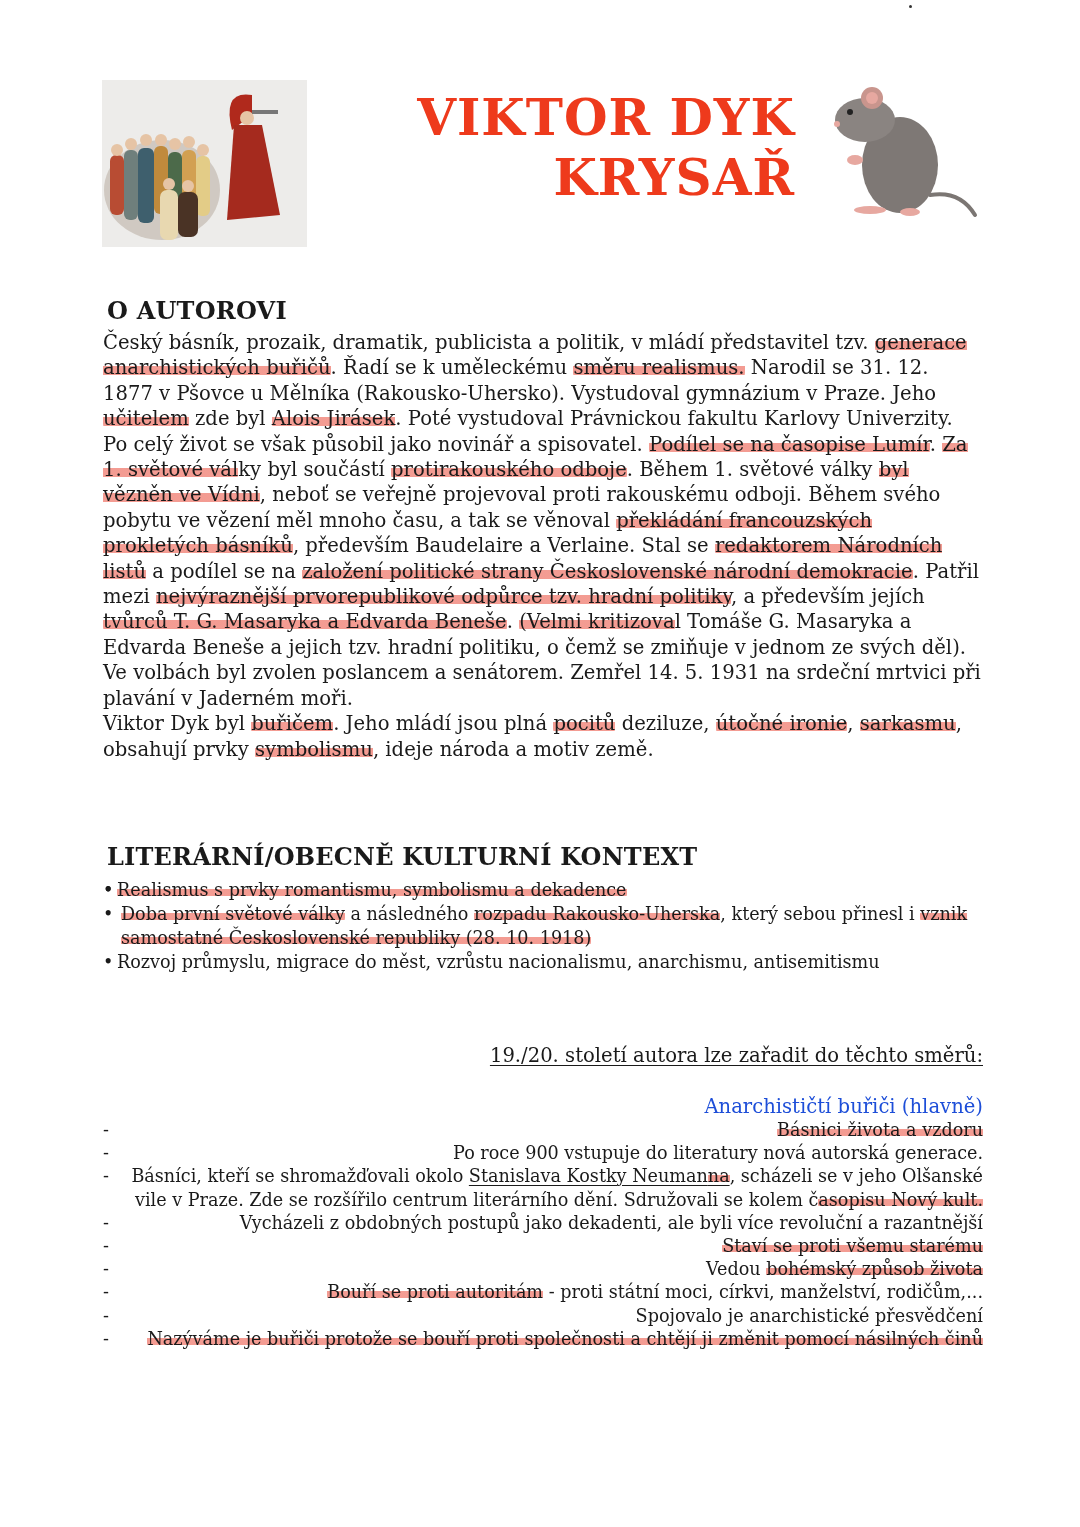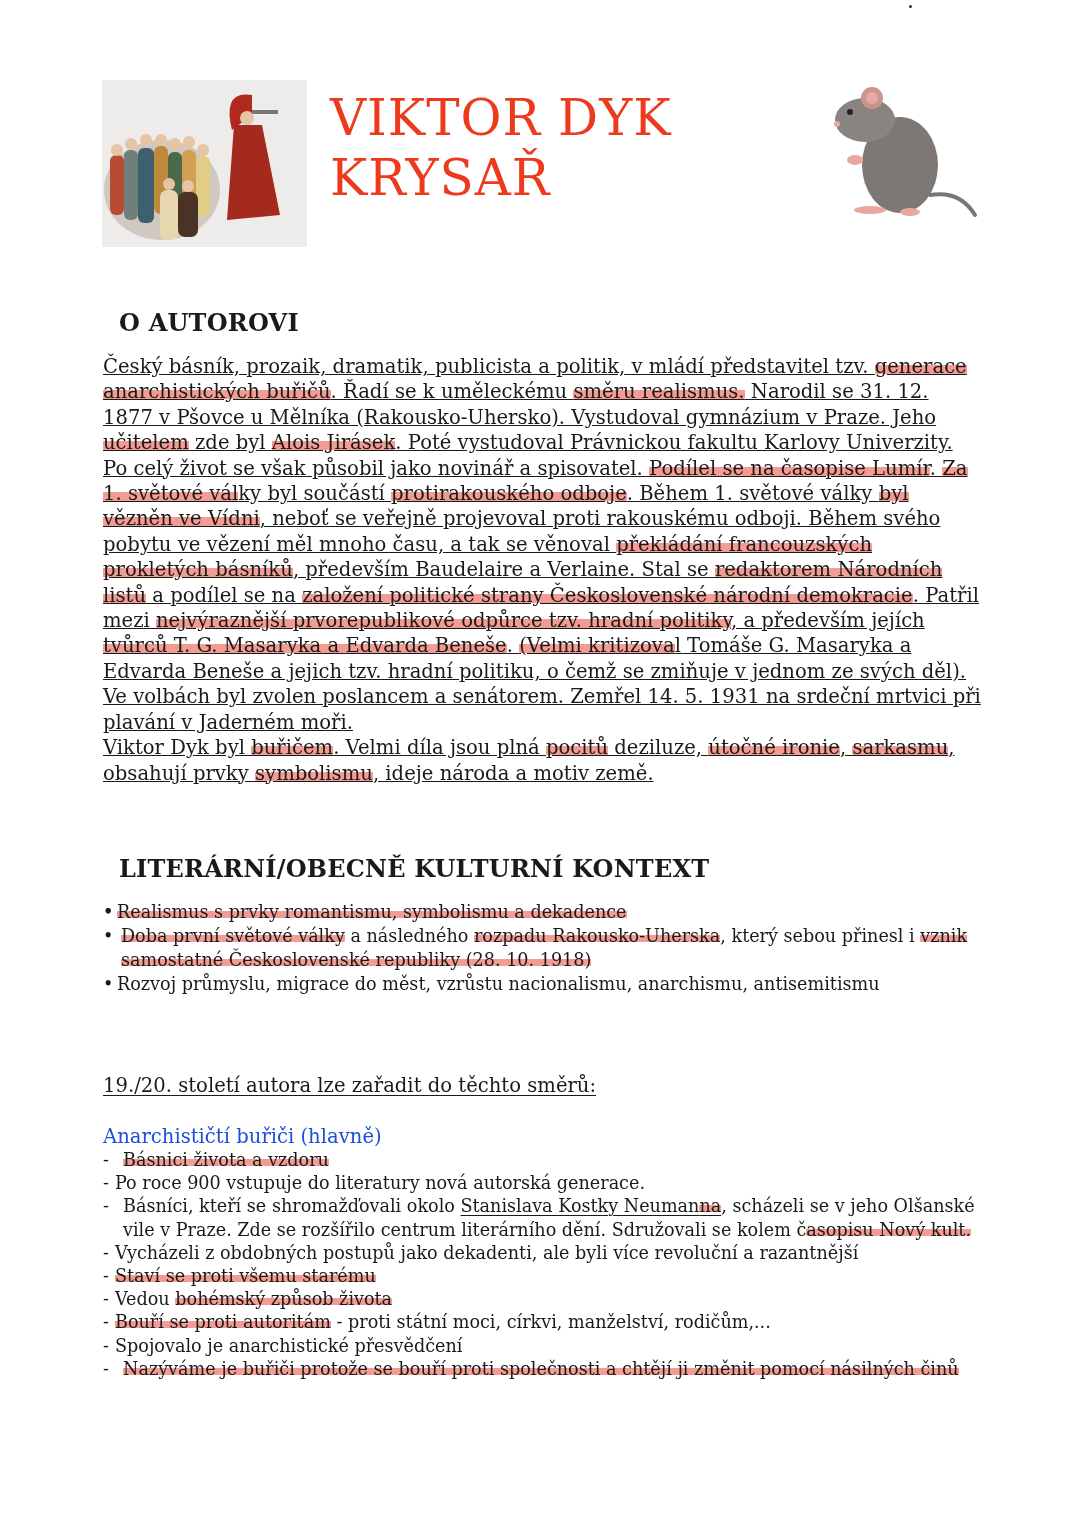--- a/index.html
+++ b/index.html
@@ -7,28 +7,28 @@
       width: 1080px; height: 1527px; position: relative; overflow: hidden;
       font-family: "DejaVu Serif", serif; color: #1a1a1a;
     }
     .dot { position: absolute; left: 909px; top: 5px; width: 3px; height: 3px; background: #333; border-radius: 50%; }
     .img-left {
       position: absolute; left: 102px; top: 80px; width: 205px; height: 167px;
       background: #ecebea; overflow: hidden;
     }
     .img-right { position: absolute; left: 820px; top: 80px; width: 160px; height: 145px; }
     .title {
-      position: absolute; left: 330px; width: 450px; top: 88px; text-align: left;
-      color: #ee3a1c; font-size: 50px; line-height: 60px; font-weight: normal;
+      position: absolute; left: 345px; width: 450px; top: 88px; text-align: right;
+      color: #ee3a1c; font-size: 50px; line-height: 60px; font-weight: bold;
       letter-spacing: 1px;
     }
     .title div { white-space: nowrap; }
     .section { position: absolute; left: 103px; width: 880px; }
-    .h1 { font-weight: bold; font-size: 24px; line-height: 30px; margin: 16px; letter-spacing: 0.2px; }
-    .body-text { font-size: 19.6px; line-height: 25.4px; text-decoration: underline; }
+    .h1 { font-weight: bold; font-size: 24px; line-height: 30px; margin: 4px; letter-spacing: 0.2px; }
+    .body-text { font-size: 19.6px; line-height: 25.4px; }
     .hl {
       background-image: linear-gradient(to bottom, transparent 45%, rgba(240,128,116,0.78) 45%, rgba(240,128,116,0.78) 82%, transparent 82%);
       border-radius: 6px;
     }
     .ul { text-decoration: underline; text-underline-offset: 3px; }
     .kontext { font-size: 17.6px; line-height: 24px; }
     .kontext .item { position: relative; padding-left: 14px; }
     .kontext .item .bullet { position: absolute; left: 0; top: 0; }
     .kontext .item.indented { padding-left: 18px; }
     .smer-title { font-size: 19.6px; line-height: 26px; }
@@ -95,35 +95,35 @@
     <ellipse cx="35" cy="80" rx="8" ry="5" fill="#e7a8a0"></ellipse>
     <ellipse cx="50" cy="130" rx="16" ry="4" fill="#e7a8a0"></ellipse>
     <ellipse cx="90" cy="132" rx="10" ry="4" fill="#e7a8a0"></ellipse>
   </svg>
 </div>
 
 <div class="section" style="top:292px;">
   <h2 class="h1">O AUTOROVI</h2>
   <div class="body-text">
     <div><span>Český básník, prozaik, dramatik, publicista a politik, v mládí představitel tzv. </span><span class="hl">generace anarchistických buřičů</span><span>. Řadí se k uměleckému </span><span class="hl">směru realismus.</span><span> Narodil se 31. 12. 1877 v Pšovce u Mělníka (Rakousko-Uhersko). Vystudoval gymnázium v Praze.  Jeho </span><span class="hl">učitelem</span><span> zde byl </span><span class="hl">Alois Jirásek</span><span>. Poté vystudoval Právnickou fakultu Karlovy Univerzity. Po celý život se však působil jako novinář a spisovatel. </span><span class="hl">Podílel se na časopise Lumír</span><span>. </span><span class="hl">Za 1. světové vál</span><span>ky byl součástí </span><span class="hl">protirakouského odboje</span><span>. Během 1. světové války </span><span class="hl">byl vězněn ve Vídni</span><span>, neboť se veřejně projevoval proti rakouskému odboji. Během svého pobytu ve vězení měl mnoho času, a tak se věnoval </span><span class="hl">překládání francouzských prokletých básníků</span><span>, především Baudelaire a Verlaine. Stal se </span><span class="hl">redaktorem Národních listů</span><span> a podílel se na </span><span class="hl">založení politické strany Československé národní demokracie</span><span>. Patřil mezi </span><span class="hl">nejvýraznější prvorepublikové odpůrce tzv. hradní politiky</span><span>, a především jejích </span><span class="hl">tvůrců T. G. Masaryka a Edvarda Beneše</span><span>. </span><span class="hl">(Velmi kritizova</span><span>l Tomáše G. Masaryka a Edvarda Beneše a jejich tzv. hradní politiku, o čemž se zmiňuje v jednom ze svých děl). Ve volbách byl zvolen poslancem a senátorem. Zemřel 14. 5. 1931 na srdeční mrtvici při plavání v Jaderném moři.</span></div>
-    <div><span>Viktor Dyk byl </span><span class="hl">buřičem</span><span>. Velmi díla jsou plná </span><span class="hl">pocitů</span><span> deziluze, </span><span class="hl">útočné ironie</span><span>, </span><span class="hl">sarkasmu</span><span>, obsahují prvky </span><span class="hl">symbolismu</span><span>, ideje národa a motiv země.</span></div>
+    <div><span>Viktor Dyk byl </span><span class="hl">buřičem</span><span>. Jeho mládí jsou plná </span><span class="hl">pocitů</span><span> deziluze, </span><span class="hl">útočné ironie</span><span>, </span><span class="hl">sarkasmu</span><span>, obsahují prvky </span><span class="hl">symbolismu</span><span>, ideje národa a motiv země.</span></div>
   </div>
 </div>
 
 <div class="section" style="top:838px;">
   <h2 class="h1">LITERÁRNÍ/OBECNĚ KULTURNÍ KONTEXT</h2>
   <div class="kontext" style="margin-top:6px;">
       <div class="item"><span class="bullet">•</span></div>
       <div class="item"><span class="bullet">•</span><span><span class="hl">Realismus s prvky romantismu, symbolismu a dekadence</span></span></div>
       <div class="item indented"><span class="bullet">•</span><span><span class="hl">Doba první světové války</span><span> a následného </span><span class="hl">rozpadu Rakousko-Uherska</span><span>, který sebou přinesl i </span><span class="hl">vznik samostatné Československé republiky (28. 10. 1918)</span></span></div>
       <div class="item"><span class="bullet">•</span><span><span>Rozvoj průmyslu, migrace do měst, vzrůstu nacionalismu, anarchismu, antisemitismu</span></span></div>
     </div>
 </div>
 
-<div class="section" style="top:1073px;">
+<div class="section" style="top:1043px;text-align:right;">
   <div class="smer-title ul">19./20. století autora lze zařadit do těchto směrů:</div>
   <div class="sub-red" style="margin-top:26px;">Anarchističtí buřiči (hlavně)</div>
   <div class="list">
       <div class="li wide"><span class="dash">-</span><span><span class="hl">Básnici života a vzdoru</span></span></div>
       <div class="li"><span class="dash">-</span><span><span>Po roce 900 vstupuje do literatury nová autorská generace.</span></span></div>
       <div class="li wide"><span class="dash">-</span><span><span>Básníci, kteří se shromažďovali okolo </span><span class="ul">Stanislava Kostky Neuman</span><span class="hl ul">na</span><span>, scházeli se v jeho Olšanské vile v Praze. Zde se rozšířilo centrum literárního dění. Sdružovali se kolem č</span><span class="hl">asopisu Nový kult.</span></span></div>
       <div class="li"><span class="dash">-</span><span><span>Vycházeli z obdobných postupů jako dekadenti, ale byli více revoluční a razantnější</span></span></div>
       <div class="li"><span class="dash">-</span><span><span class="hl">Staví se proti všemu starému</span></span></div>
       <div class="li"><span class="dash">-</span><span><span>Vedou </span><span class="hl">bohémský způsob života</span></span></div>
       <div class="li"><span class="dash">-</span><span><span class="hl">Bouří se proti autoritám</span><span> - proti státní moci, církvi, manželství, rodičům,...</span></span></div>

